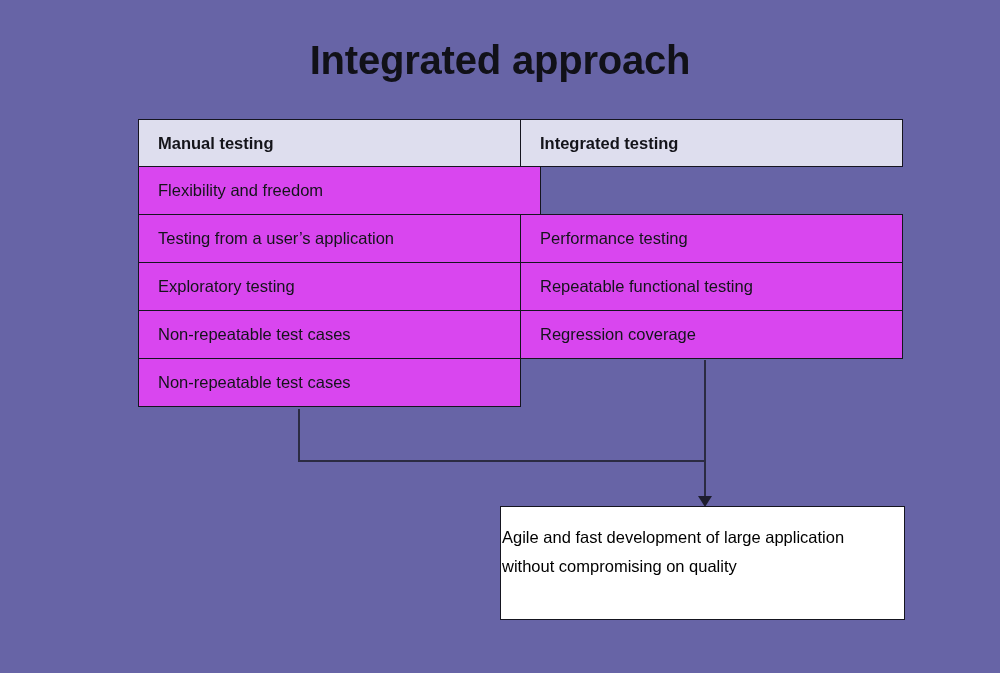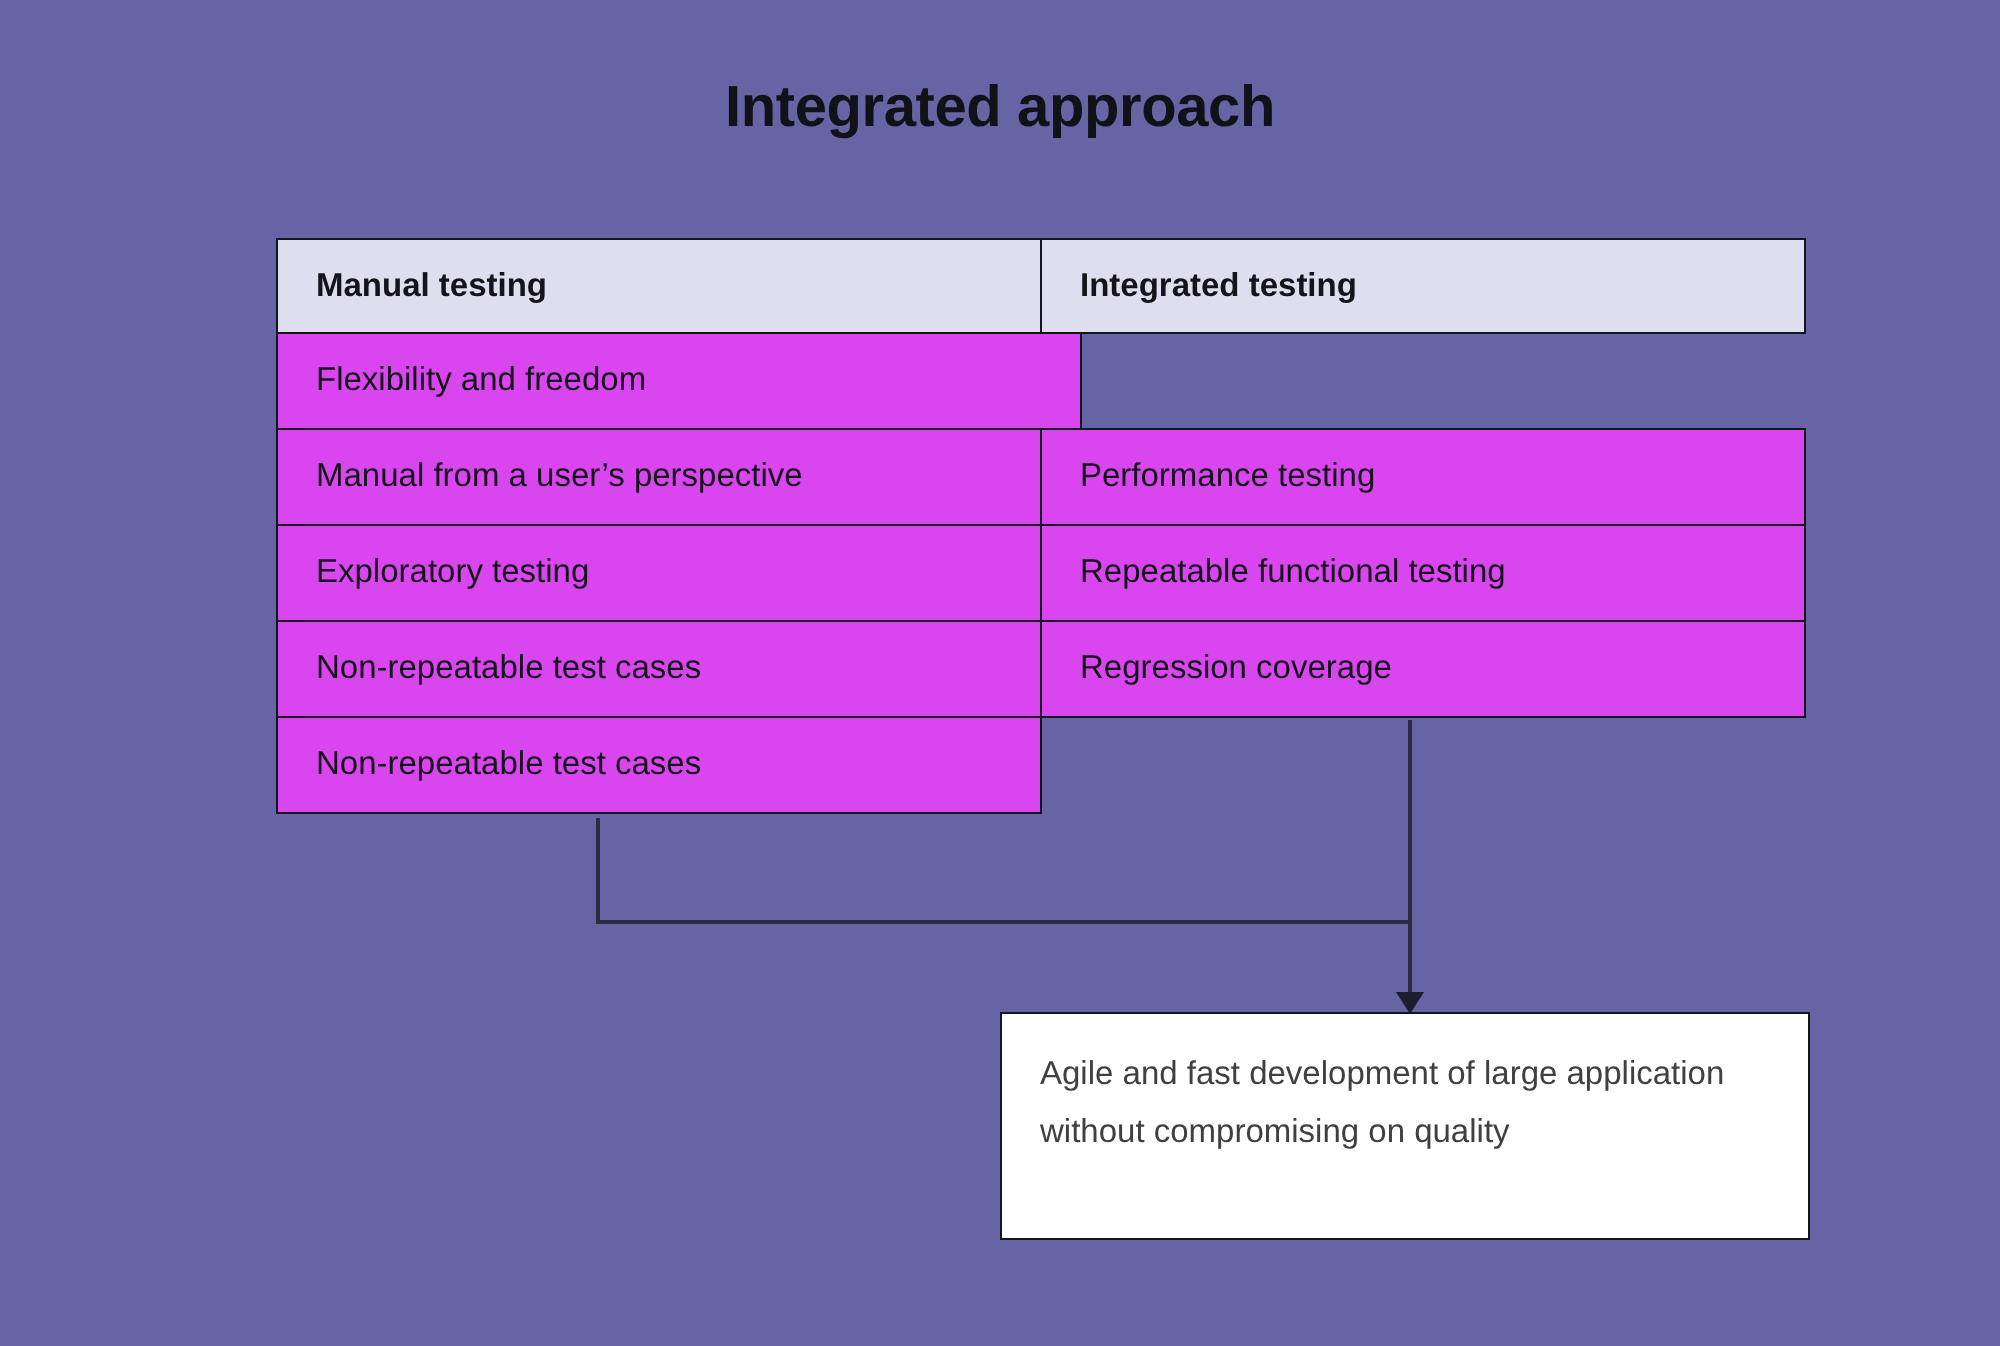--- a/index.html
+++ b/index.html
@@ -19,21 +19,21 @@
     height: 673px;
   }
 
   
   .title {
     position: absolute;
     left: 0;
     top: 38px;
     width: 1000px;
     text-align: center;
-    font-size: 29px;
+    font-size: 40px;
     font-weight: bold;
     color: #111118;
     letter-spacing: -0.2px;
   }
 
   
   .table {
     position: absolute;
     left: 97px;
     top: 119px;
@@ -91,24 +91,24 @@
   
   .outcome {
     position: absolute;
     left: 500px;
     top: 506px;
     width: 405px;
     height: 114px;
     box-sizing: border-box;
     border: 1px solid #15151f;
     background: #ffffff;
-    padding: 16px 22px 0 19px;
+    padding: 16px 22px 0 1px;
     font-size: 16.5px;
     line-height: 29px;
-    color: #404040;
+    color: #000000;
   }
 </style>
 </head>
 <body>
 
 <div class="canvas">
 
   <div class="title">Integrated approach</div>
 
   <div class="table">
@@ -116,21 +116,21 @@
     <div class="row header">
       <div class="cell left">Manual testing</div>
       <div class="cell right">Integrated testing</div>
     </div>
 
     <div class="row">
       <div class="cell left">Flexibility and freedom</div>
     </div>
 
     <div class="row">
-      <div class="cell left">Manual from a user’s perspective</div>
+      <div class="cell left">Testing from a user’s application</div>
       <div class="cell right">Performance testing</div>
     </div>
 
     <div class="row">
       <div class="cell left">Exploratory testing</div>
       <div class="cell right">Repeatable functional testing</div>
     </div>
 
     <div class="row">
       <div class="cell left">Non-repeatable test cases</div>

